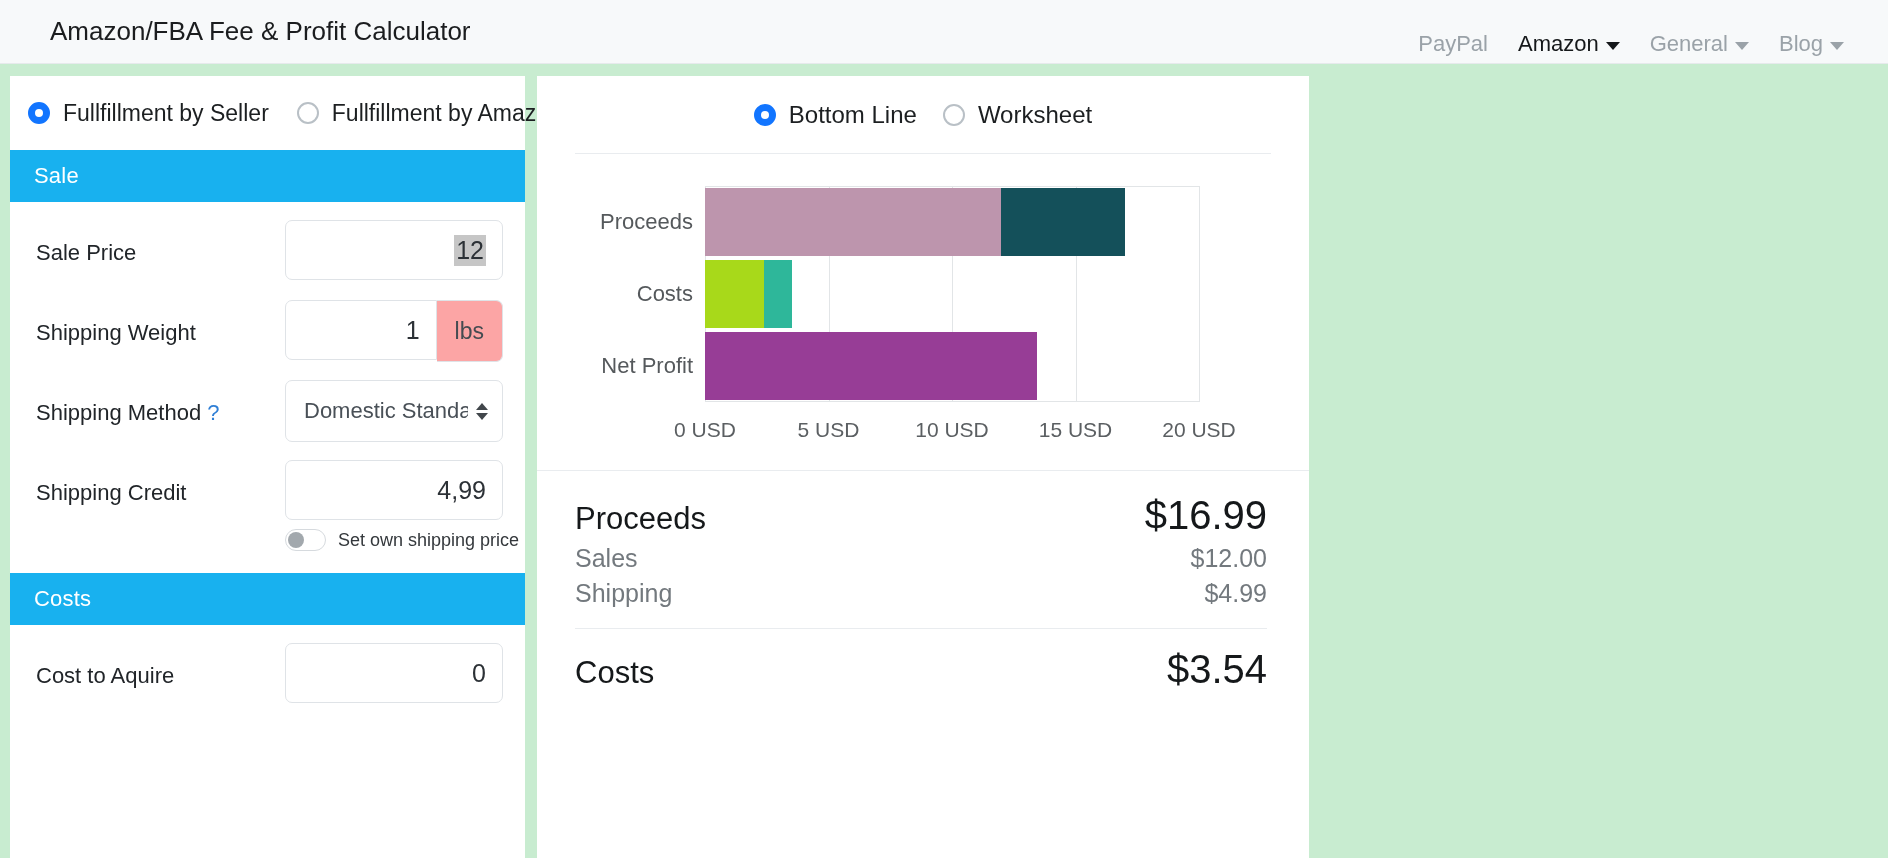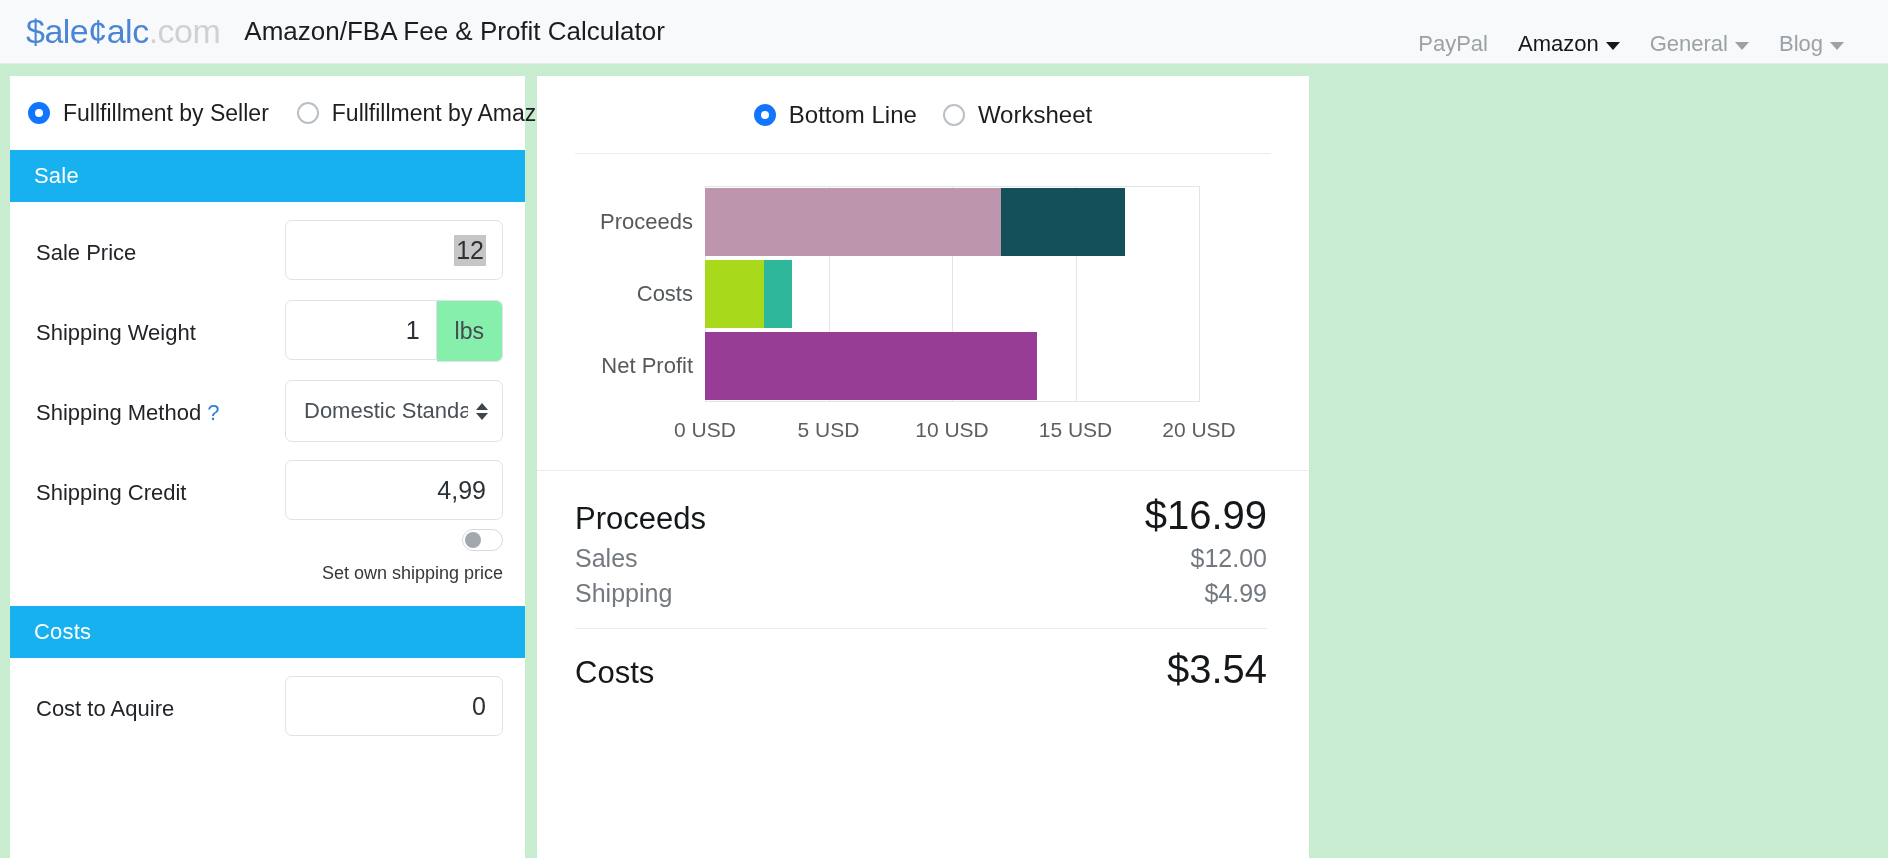--- a/index.html
+++ b/index.html
@@ -73,39 +73,39 @@
   .fcontrol{ width:218px; flex:none; }
   .inp{
     height:60px; border:1px solid #dfe3e7; border-radius:7px; background:#fff;
     display:flex; align-items:center; justify-content:flex-end;
     padding:0 16px; font-size:25px; color:#2c3136;
   }
   .inp .sel-hl{ background:#c6c6c6; padding:1px 2px; }
   .input-group{ display:flex; }
   .input-group .inp{ flex:1; border-top-right-radius:0; border-bottom-right-radius:0; }
   .addon{
-    height:62px; border:1px solid #dfe3e7; border-left:none; background:#86efac;
+    height:62px; border:1px solid #dfe3e7; border-left:none; background:#fca5a5;
     border-top-right-radius:7px; border-bottom-right-radius:7px;
     display:flex; align-items:center; padding:0 18px; font-size:23px; color:#454b51;
   }
   .select{
     height:62px; border:1px solid #dfe3e7; border-radius:7px; background:#fff;
     display:flex; align-items:center; padding:0 14px 0 18px; font-size:22px;
     color:#495057; justify-content:space-between; gap:8px; cursor:pointer;
   }
   .select .stext{ white-space:nowrap; overflow:hidden; }
   .updown{ display:flex; flex-direction:column; gap:3px; line-height:0; flex:none;}
   .updown i{
     width:0;height:0;border-left:6px solid transparent;border-right:6px solid transparent;
     display:block;
   }
   .updown .u{ border-bottom:7px solid #41464b; }
   .updown .d{ border-top:7px solid #41464b; }
 
-  .toggle-row{ display:flex; align-items:flex-end; gap:12px; margin-top:9px;flex-direction:column; }
+  .toggle-row{ display:flex; align-items:center; gap:12px; margin-top:9px; }
   .switch{
     width:41px;height:22px;border-radius:11px;background:#fff;border:1px solid #d6dade;
     position:relative; flex:none; cursor:pointer;
   }
   .switch .knob{
     position:absolute;left:2px;top:2px;width:16px;height:16px;border-radius:50%;
     background:#a2a8ad;
   }
   .toggle-label{ font-size:18px; color:#34383c; white-space:nowrap; }
 
@@ -156,23 +156,20 @@
   .sum-row.major .sv{ font-size:40px; color:#15181a; }
   .sum-row.minor{ margin-top:6px; }
   .sum-row.minor .sk{ font-size:25px; color:#73797e; }
   .sum-row.minor .sv{ font-size:25px; color:#73797e; }
   .sum-div{ border-top:1px solid #e9ecef; margin:20px 0 18px; }
 </style>
 </head>
 <body>
 
 <div class="navbar">
-  <div class="brand">
-    <span class="b-blue">$ale¢alc</span><span class="b-gray">.com</span>
-  </div>
   <div class="app-title">Amazon/FBA Fee &amp; Profit Calculator</div>
   <div class="nav-right">
     <div class="nav-link">
       <span>PayPal</span>
     </div>
     <div class="nav-link active">
       <span>Amazon</span>
       <span class="caret"></span>
     </div>
     <div class="nav-link">

